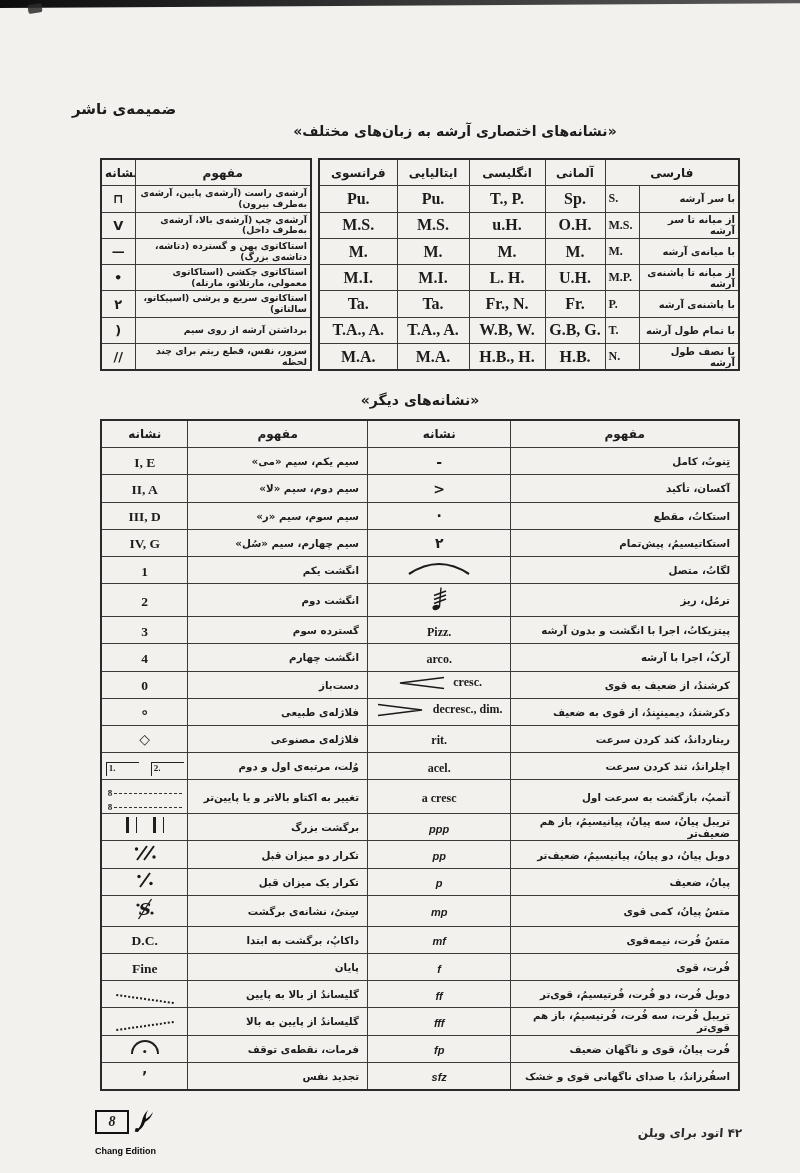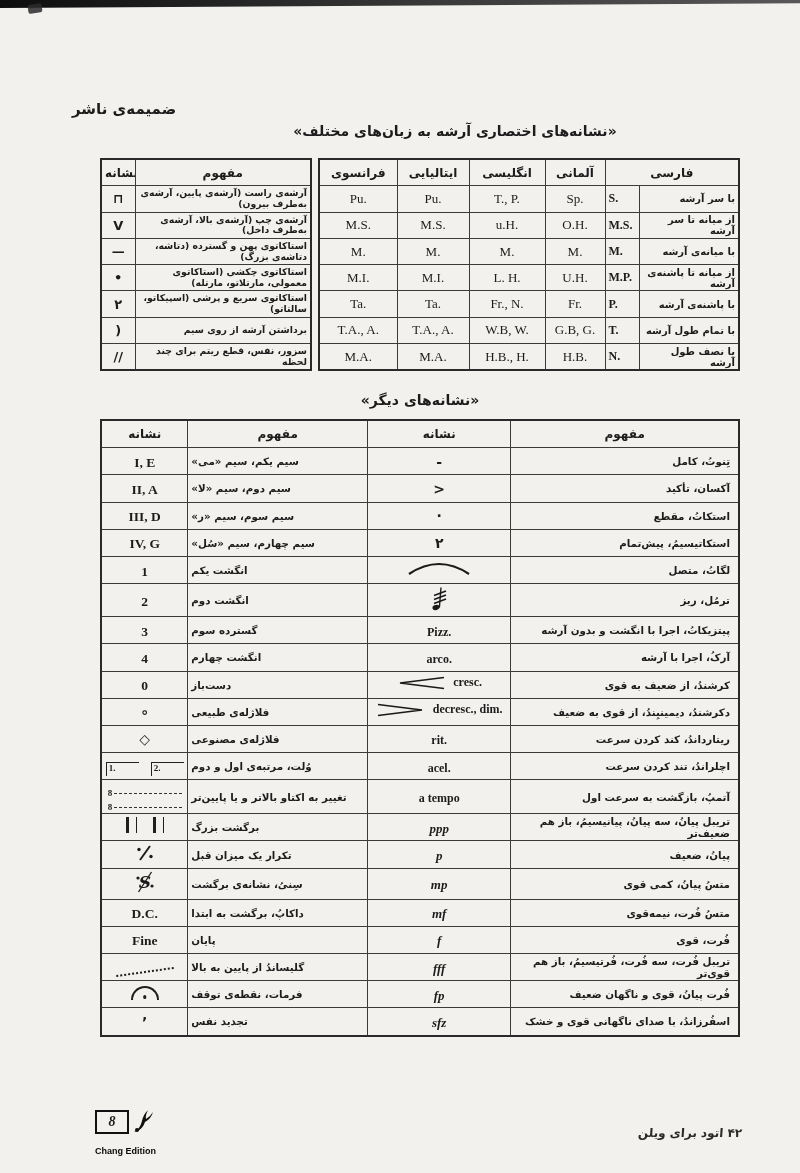--- a/index.html
+++ b/index.html
@@ -23,35 +23,35 @@
   th{font-weight:700;font-size:12px;}
 
   
   .top-tables{position:absolute;top:158px;left:100px;width:640px;display:flex;justify-content:space-between;}
   .bow-signs{width:212px;}
   .bow-signs th,.bow-signs td{height:23.3px;}
   .bow-signs .sig{text-align:center;font-weight:700;font-size:13px;font-family:"DejaVu Sans",sans-serif;}
   .bow-signs .mean{font-size:9.3px;font-weight:700;text-align:right;direction:rtl;line-height:1.15;}
   .bow-langs{width:422px;}
   .bow-langs th,.bow-langs td{height:23.3px;}
-  .bow-langs .abbr{text-align:center;font-family:"Liberation Serif",serif;font-weight:400;font-size:13px;}
+  .bow-langs .abbr{text-align:center;font-family:"Liberation Serif",serif;font-weight:700;font-size:16px;}
   .bow-langs .fa-abbr{text-align:left;font-family:"Liberation Serif",serif;font-weight:700;font-size:12px;}
   .bow-langs .fa-desc{font-size:10px;font-weight:700;text-align:right;direction:rtl;}
 
   
   .other-table{position:absolute;top:419px;left:100px;width:640px;}
   .other-table th,.other-table td{height:24.2px;}
   .other-table td.sgn{text-align:center;vertical-align:middle;}
   .other-table td.mn{font-size:10.3px;font-weight:700;text-align:right;direction:rtl;padding-right:8px;}
-  .other-table td.mn1{text-align:left;direction:rtl;}
+  .other-table td.mn1{text-align:right;direction:rtl;}
 
   .sign-wrap{display:inline-flex;align-items:center;justify-content:center;gap:7px;}
   .sig-abbr{font-family:"Liberation Serif",serif;font-weight:700;font-size:13.5px;}
   .sig-word{font-family:"Liberation Serif",serif;font-weight:700;font-size:12px;}
-  .sig-dyn{font-family:Liberation Serif, serif;font-weight:700;font-style:italic;font-size:13px;}
+  .sig-dyn{font-family:Liberation Sans, sans-serif;font-weight:700;font-style:italic;font-size:11px;}
   .sig-mark{font-weight:700;font-size:14px;line-height:10px;}
   .icon{display:inline-flex;align-items:center;justify-content:center;}
   .icon svg{display:block;}
 
   .volta{display:inline-flex;gap:12px;}
   .vbr{display:inline-block;min-width:28px;height:13px;border-top:1.7px solid #222;border-left:1.7px solid #222;
        font:700 9px "Liberation Serif",serif;text-align:left;padding:0 2px;}
   .octv{display:inline-flex;flex-direction:column;gap:4px;width:74px;}
   .orow{display:flex;align-items:center;gap:2px;}
   .orow b{font:700 9px "Liberation Serif",serif;}
@@ -408,41 +408,58 @@
                 </span>
                 <span class="orow">
                   <b>8</b>
                   <i></i>
                 </span>
               </span>
             </span>
           </span></td>
         <td class="mn mn1">تغییر به اکتاو بالاتر و یا پایین‌تر</td>
         <td class="sgn"><span class="sign-wrap">
-            <span class="sig-word">a tempo</span>
+            <span class="sig-word">a cresc</span>
           </span></td>
         <td class="mn">آتمپُ، بازگشت به سرعت اول</td>
       </tr>
 
       <tr>
         <td class="sgn"><span class="sign-wrap">
             <span class="icon">
               <span class="dblbars">
                 <span class="barpair"></span>
                 <span class="barpair"></span>
               </span>
             </span>
           </span></td>
         <td class="mn mn1">برگشت بزرگ</td>
         <td class="sgn"><span class="sign-wrap">
             <span class="sig-dyn">ppp</span>
           </span></td>
         <td class="mn">تریبل پیانُ، سه پیانُ، پیانیسیمُ، باز هم ضعیف‌تر</td>
       </tr>
 
+      <tr>
+        <td class="sgn"><span class="sign-wrap">
+            <span class="icon">
+              <svg width="26" height="20" viewBox="0 0 26 20">
+                <line x1="5" y1="17" x2="15" y2="3" stroke="#1a1a1a" stroke-width="1.9"></line>
+                <line x1="12" y1="17" x2="22" y2="3" stroke="#1a1a1a" stroke-width="1.9"></line>
+                <circle cx="4.5" cy="6" r="1.7" fill="#1a1a1a"></circle>
+                <circle cx="22" cy="14" r="1.7" fill="#1a1a1a"></circle>
+              </svg>
+            </span>
+          </span></td>
+        <td class="mn mn1">تکرار دو میزان قبل</td>
+        <td class="sgn"><span class="sign-wrap">
+            <span class="sig-dyn">pp</span>
+          </span></td>
+        <td class="mn">دوبل پیانُ، دو پیانُ، پیانیسیمُ، ضعیف‌تر</td>
+      </tr>
 
       <tr>
         <td class="sgn"><span class="sign-wrap">
             <span class="icon">
               <svg width="22" height="20" viewBox="0 0 22 20">
                 <line x1="6" y1="17" x2="16" y2="3" stroke="#1a1a1a" stroke-width="1.9"></line>
                 <circle cx="5" cy="6.5" r="1.7" fill="#1a1a1a"></circle>
                 <circle cx="17" cy="13.5" r="1.7" fill="#1a1a1a"></circle>
               </svg>
             </span>
@@ -487,20 +504,32 @@
         <td class="sgn"><span class="sign-wrap">
             <span class="sig-abbr">Fine</span>
           </span></td>
         <td class="mn mn1">پایان</td>
         <td class="sgn"><span class="sign-wrap">
             <span class="sig-dyn">f</span>
           </span></td>
         <td class="mn">فُرت، قوی</td>
       </tr>
 
+      <tr>
+        <td class="sgn"><span class="sign-wrap">
+            <span class="icon">
+              <span class="glissline down"></span>
+            </span>
+          </span></td>
+        <td class="mn mn1">گلیساندُ از بالا به پایین</td>
+        <td class="sgn"><span class="sign-wrap">
+            <span class="sig-dyn">ff</span>
+          </span></td>
+        <td class="mn">دوبل فُرت، دو فُرت، فُرتیسیمُ، قوی‌تر</td>
+      </tr>
 
       <tr>
         <td class="sgn"><span class="sign-wrap">
             <span class="icon">
               <span class="glissline up"></span>
             </span>
           </span></td>
         <td class="mn mn1">گلیساندُ از پایین به بالا</td>
         <td class="sgn"><span class="sign-wrap">
             <span class="sig-dyn">fff</span>

